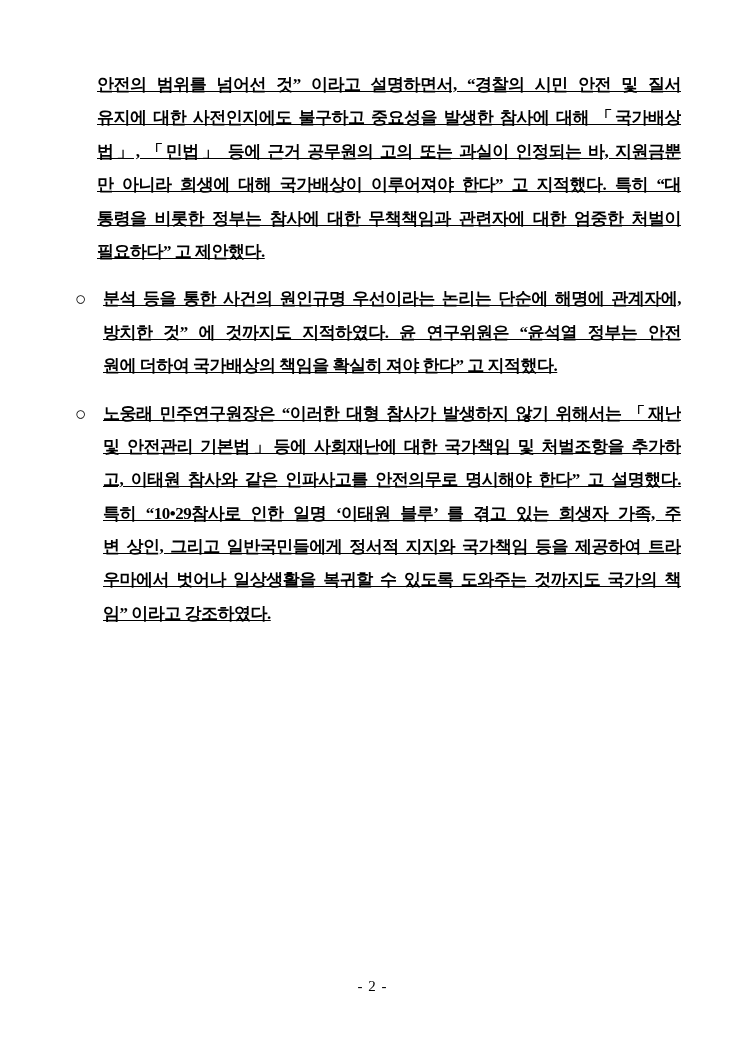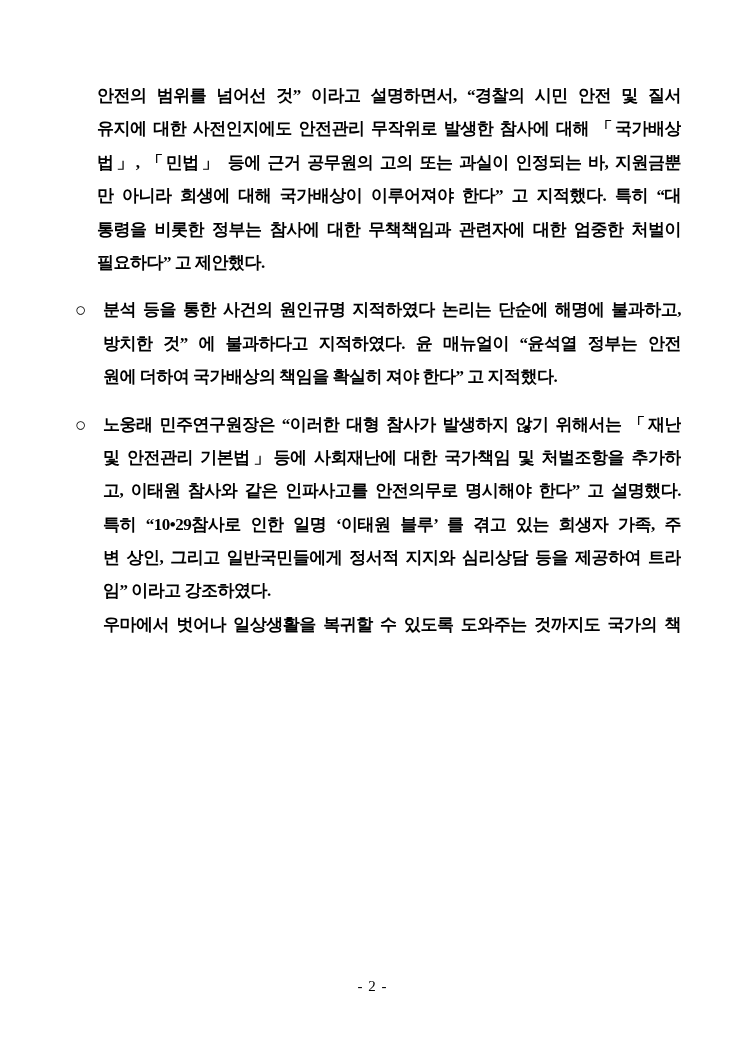--- a/index.html
+++ b/index.html
@@ -8,22 +8,23 @@
     width: 745px;
     height: 1054px;
     background: #ffffff;
     color: #000000;
     font-family: "Liberation Serif", "DejaVu Serif", serif;
     overflow: hidden;
   }
   .doc-body {
     position: absolute;
     left: 75px;
-    top: 79px;
+    top: 68px;
     width: 606px;
+    text-decoration: underline;
   }
   .para { margin: 0 0 14px 0; }
   .para.continuation { margin-left: 22px; width: 584px; }
   .para.bullet { position: relative; padding-left: 28px; }
   .marker {
     position: absolute;
     left: 0;
     top: 0;
     height: 33.4px;
     line-height: 33.4px;
@@ -53,41 +54,41 @@
   }
 </style>
 </head>
 <body>
 
 <div class="page">
   <div class="doc-body">
 
     <div class="para continuation">
       <div class="line jl">안전의 범위를 넘어선 것” 이라고 설명하면서, “경찰의 시민 안전 및 질서</div>
-      <div class="line jl">유지에 대한 사전인지에도 안전관리 무작위로 발생한 참사에 대해 「국가배상</div>
+      <div class="line jl">유지에 대한 사전인지에도 불구하고 중요성을 발생한 참사에 대해 「국가배상</div>
       <div class="line jl">법」, 「민법」 등에 근거 공무원의 고의 또는 과실이 인정되는 바, 지원금뿐</div>
       <div class="line jl">만 아니라 희생에 대해 국가배상이 이루어져야 한다” 고 지적했다. 특히 “대</div>
       <div class="line jl">통령을 비롯한 정부는 참사에 대한 무책책임과 관련자에 대한 엄중한 처벌이</div>
       <div class="line ll">필요하다” 고 제안했다.</div>
     </div>
 
     <div class="para bullet">
       <span class="marker">○</span>
-      <div class="line jl">분석 등을 통한 사건의 원인규명 지적하였다 논리는 단순에 해명에 불과하고,</div>
-      <div class="line jl">방치한 것” 에 불과하다고 지적하였다. 윤 매뉴얼이 “윤석열 정부는 안전</div>
+      <div class="line jl">분석 등을 통한 사건의 원인규명 우선이라는 논리는 단순에 해명에 관계자에,</div>
+      <div class="line jl">방치한 것” 에 것까지도 지적하였다. 윤 연구위원은 “윤석열 정부는 안전</div>
       <div class="line ll">원에 더하여 국가배상의 책임을 확실히 져야 한다” 고 지적했다.</div>
     </div>
 
     <div class="para bullet">
       <span class="marker">○</span>
       <div class="line jl">노웅래 민주연구원장은 “이러한 대형 참사가 발생하지 않기 위해서는 「재난</div>
       <div class="line jl">및 안전관리 기본법」등에 사회재난에 대한 국가책임 및 처벌조항을 추가하</div>
       <div class="line jl">고, 이태원 참사와 같은 인파사고를 안전의무로 명시해야 한다” 고 설명했다.</div>
       <div class="line jl">특히 “10•29참사로 인한 일명 ‘이태원 블루’ 를 겪고 있는 희생자 가족, 주</div>
-      <div class="line jl">변 상인, 그리고 일반국민들에게 정서적 지지와 심리상담 등을 제공하여 트라</div>
+      <div class="line jl">변 상인, 그리고 일반국민들에게 정서적 지지와 국가책임 등을 제공하여 트라</div>
+      <div class="line jl">우마에서 벗어나 일상생활을 복귀할 수 있도록 도와주는 것까지도 국가의 책</div>
       <div class="line ll">임” 이라고 강조하였다.</div>
-      <div class="line jl">우마에서 벗어나 일상생활을 복귀할 수 있도록 도와주는 것까지도 국가의 책</div>
     </div>
 
   </div>
 
   <div class="footer">- 2 -</div>
 </div>
 
 </body></html>

